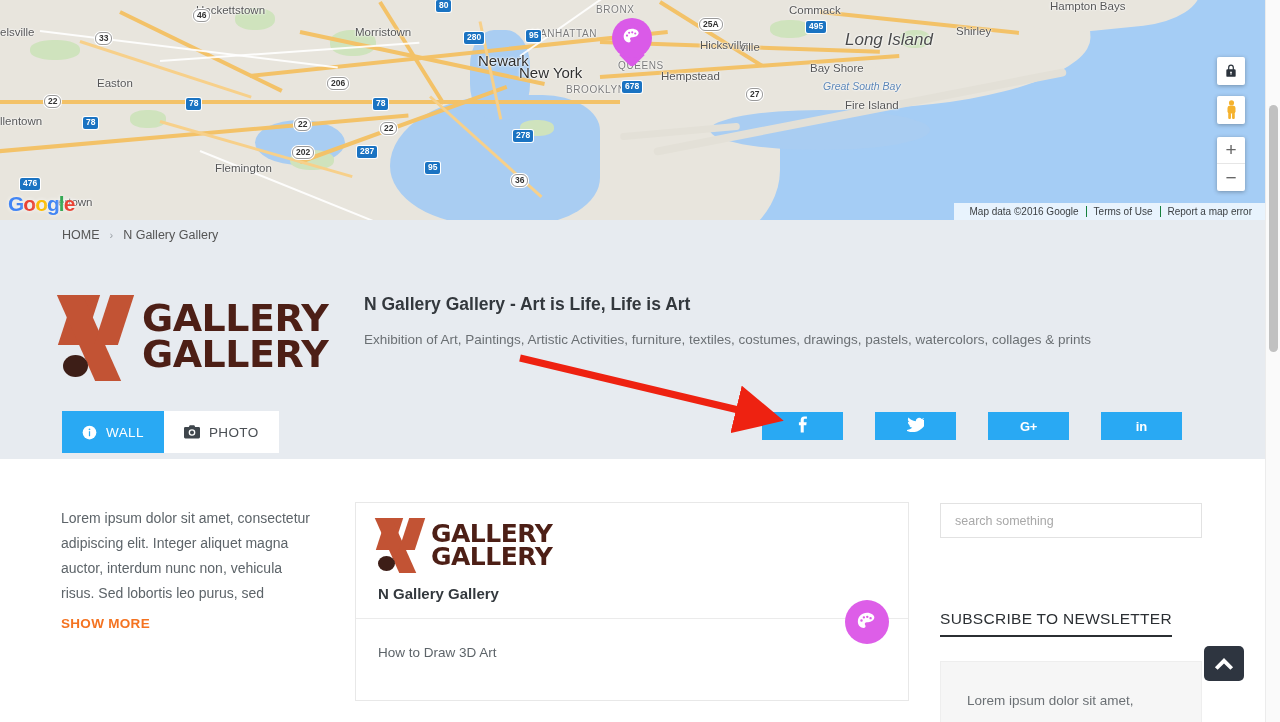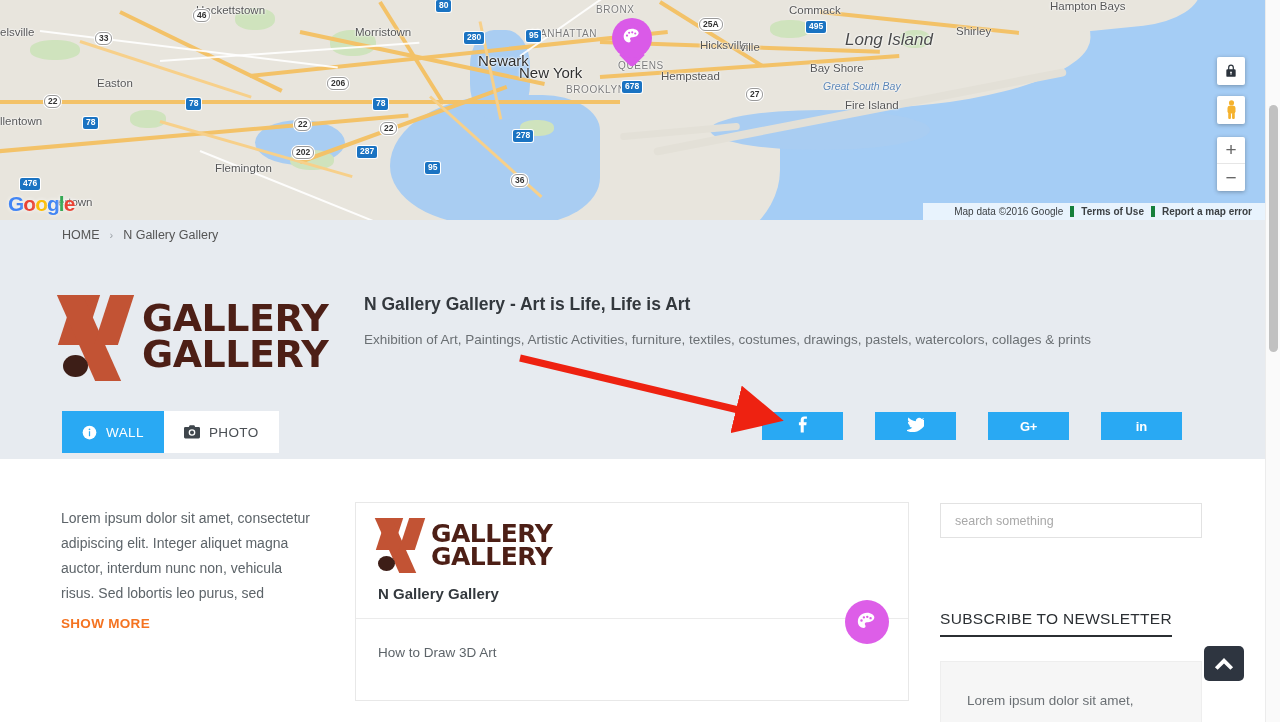--- a/index.html
+++ b/index.html
@@ -163,26 +163,26 @@
   #zoom-group div {
     height: 27px; display: flex; align-items: center; justify-content: center;
     font-size: 19px; color: #666; cursor: pointer; user-select: none;
   }
   #zoom-group div:first-child { border-bottom: 1px solid #e6e6e6; }
 
   #map-attribution {
     position: absolute; right: 0; bottom: 0;
     background: rgba(255,255,255,.75);
     font-size: 10px; color: #3c4043;
-    padding: 3px 6px 3px 24px;
+    padding: 3px 6px 3px 8px;
     display: flex; gap: 0;
     align-items: center;
   }
   #map-attribution span { padding: 0 7px; white-space: nowrap; }
-  #map-attribution span + span { border-left: 4px solid #15803d; font-weight: bold; }
+  #map-attribution span + span { border-left: 1px solid #15803d; }
 
   
   #header-band {
     position: absolute; left: 0; top: 220px;
     width: 1265px; height: 239px;
     background: #e7ebf0;
   }
   #breadcrumb {
     position: absolute; left: 62px; top: 228px;
     font-size: 12.5px; color: #555;

